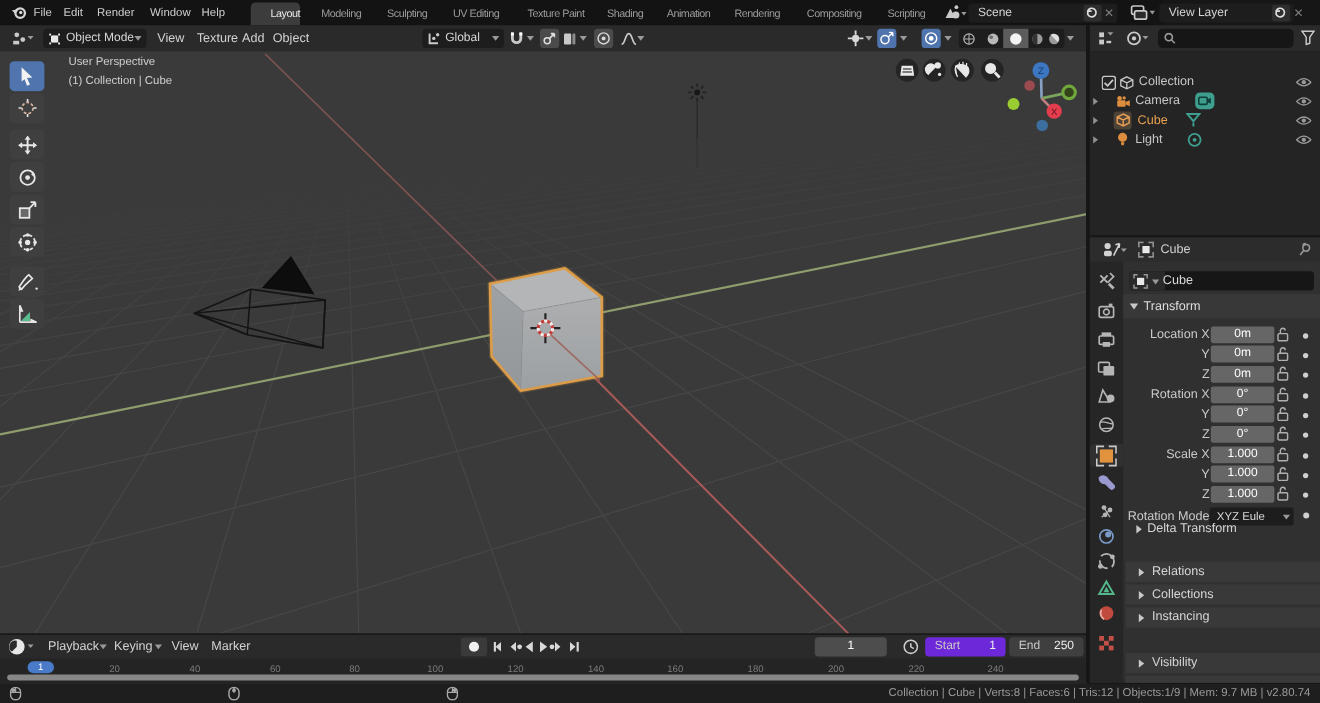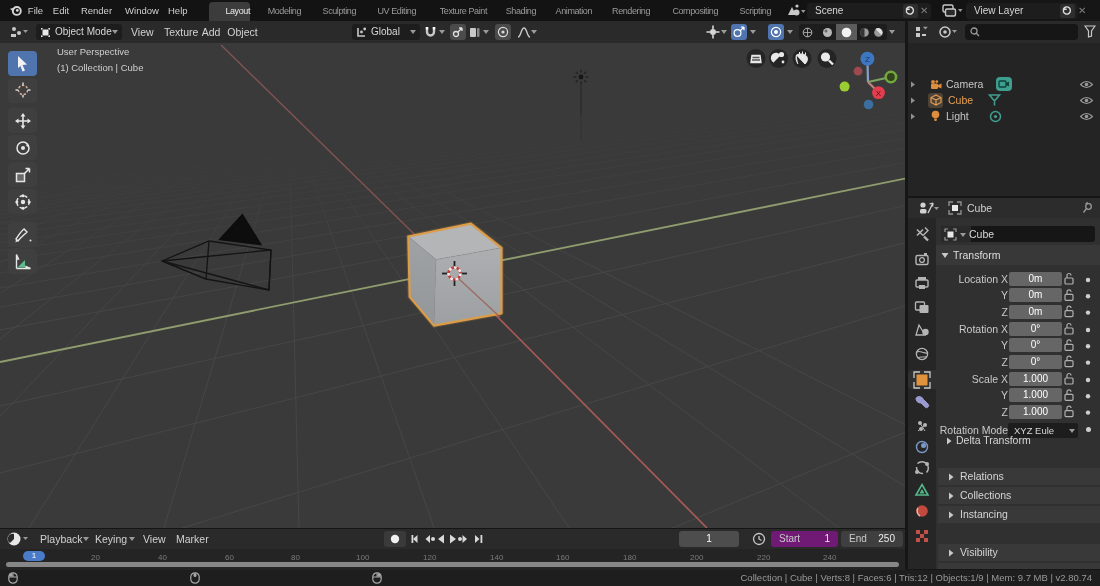--- a/index.html
+++ b/index.html
@@ -438,20 +438,34 @@
       <circle cx="114.6" cy="43.6" r="5" fill="#9acd32"></circle>
       <circle cx="148.5" cy="49.6" r="6.4" fill="#e33d4e"></circle>
       <circle cx="138.5" cy="61.5" r="4.8" fill="#3c6e9f"></circle>
       <text x="137.4" y="19" font-size="8" fill="#153a66" text-anchor="middle" font-family="Liberation Sans">Z</text>
       <text x="160.9" y="37" font-size="7.5" fill="#2c4a14" text-anchor="middle" font-family="Liberation Sans">Y</text>
       <text x="148.5" y="52.6" font-size="8" fill="#5e1020" text-anchor="middle" font-family="Liberation Sans">X</text>
     </svg>
   </div>
 
   <div id="outliner">
+    <div class="orow" style="top:17px">
+      <svg class="abs" style="left:10px;top:2.5px" width="12" height="12" viewBox="0 0 12 12">
+        <rect x="0.5" y="0.5" width="11" height="11" rx="2" fill="none" stroke="#c9c9c9" stroke-width="1.2"></rect>
+        <path d="M2.5 6 L5 8.5 L9.5 3.5" fill="none" stroke="#c9c9c9" stroke-width="1.5"></path>
+      </svg>
+      <svg class="abs" style="left:25px;top:2.5px" width="12" height="12" viewBox="0 0 12 12">
+        <path d="M6 1 L11 3.5 L11 8.5 L6 11 L1 8.5 L1 3.5 Z M1 3.5 L6 6 L11 3.5 M6 6 L6 11" fill="none" stroke="#c9c9c9" stroke-width="1.1"></path>
+      </svg>
+      <span style="position:absolute;left:41px">Collection</span>
+      <svg class="abs" style="left:172px;top:3.5px" width="13" height="9" viewBox="0 0 13 9">
+        <path d="M0.5 4.5 Q6.5 -1.5 12.5 4.5 Q6.5 10.5 0.5 4.5 Z" fill="none" stroke="#999" stroke-width="1.1"></path>
+        <circle cx="6.5" cy="4.5" r="1.8" fill="#999"></circle>
+      </svg>
+    </div>
     <div class="orow" style="top:33px">
       <svg class="abs" style="left:2px;top:5px" width="6" height="7" viewBox="0 0 6 7">
           <path d="M1 0.5 L5 3.5 L1 6.5 Z" fill="#909090"></path>
         </svg>
       <svg class="abs" style="left:22px;top:2.5px" width="12" height="12" viewBox="0 0 12 12">
         <rect x="1" y="4.5" width="7" height="5.5" rx="1" fill="#dd8d3e"></rect>
         <path d="M8 6 L11.5 4.5 L11.5 9.5 L8 8 Z" fill="#dd8d3e"></path>
         <circle cx="3" cy="2.8" r="1.9" fill="#dd8d3e"></circle>
           <circle cx="6.8" cy="2.6" r="1.4" fill="#dd8d3e"></circle>
       </svg>
@@ -720,21 +734,21 @@
           <path d="M91 4 L95.5 8 L91 12 Z"></path>
             <rect x="96.5" y="4" width="1.8" height="8"></rect>
         </g>
       </svg>
 
       <div class="abs" style="left:679px;top:2px;width:60px;height:16px;background:#4d4d4d;border-radius:3px;color:#fff;font-size:10px;text-align:center;line-height:16px">1</div>
       <svg class="abs" style="left:752px;top:3px" width="14" height="14" viewBox="0 0 14 14">
         <circle cx="7" cy="7" r="5.5" fill="none" stroke="#c9c9c9" stroke-width="1.3"></circle>
         <path d="M7 4 L7 7 L9.5 8.5" stroke="#c9c9c9" stroke-width="1.3" fill="none"></path>
       </svg>
-      <div class="abs" style="left:771px;top:2px;width:67px;height:16px;background:#701a75;border-radius:3px;font-size:10px;color:#c9c9c9">
+      <div class="abs" style="left:771px;top:2px;width:67px;height:16px;background:#6d28d9;border-radius:3px;font-size:10px;color:#c9c9c9">
         <span style="position:absolute;left:8px;line-height:16px">Start</span>
         <span style="position:absolute;right:8px;line-height:16px;color:#ededed">1</span>
       </div>
       <div class="abs" style="left:841px;top:2px;width:62px;height:16px;background:#3f3f3f;border-radius:3px;font-size:10px;color:#c9c9c9">
         <span style="position:absolute;left:8px;line-height:16px">End</span>
         <span style="position:absolute;right:8px;line-height:16px;color:#ededed">250</span>
       </div>
     </div>
 
     <div class="abs" style="left:0;top:20px;width:906px;height:21px;background:#242424;overflow:hidden">

